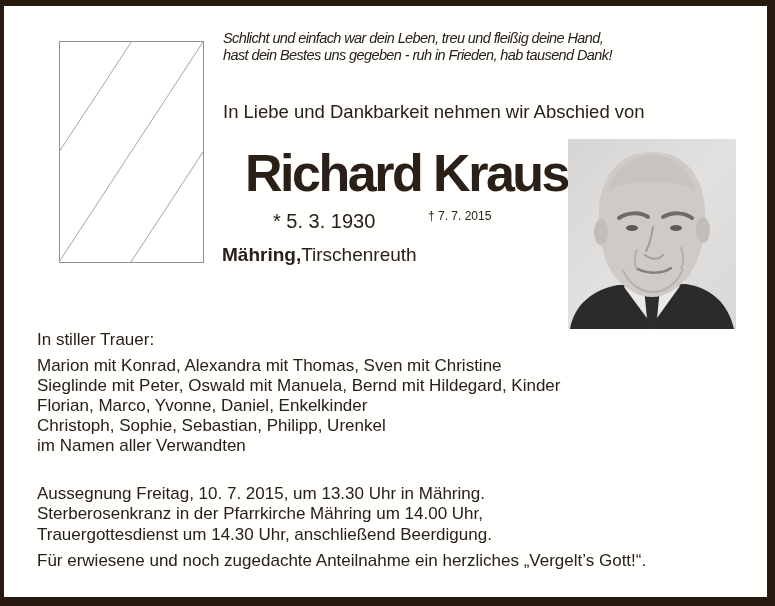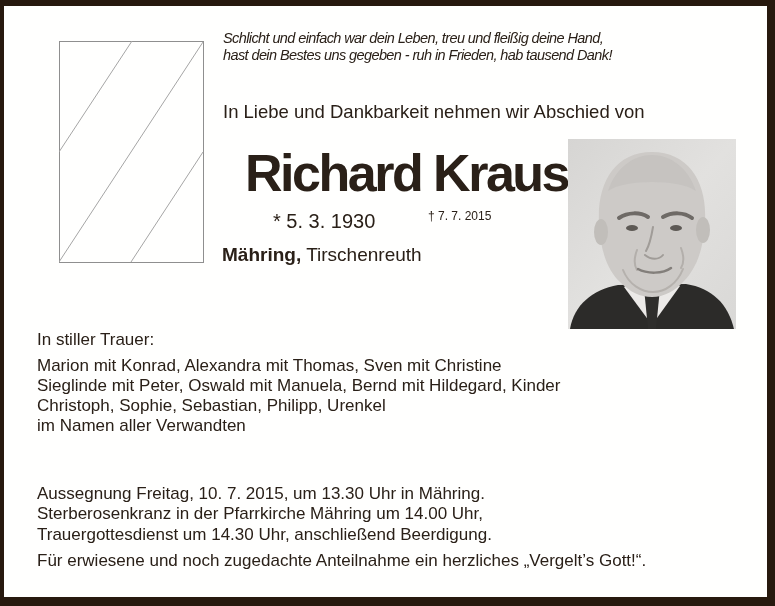--- a/index.html
+++ b/index.html
@@ -35,21 +35,21 @@
     position:absolute; left:216px; top:146px; width:352px; margin:0;
     text-align:right; font-size:52px; font-weight:700;
     letter-spacing:-2.5px; line-height:1.05; white-space:nowrap;
   }
   .birth { position:absolute; left:273px; top:210px; font-size:20px; white-space:nowrap; }
   .death { position:absolute; left:428px; top:209px; font-size:12px; white-space:nowrap; }
   .place {
     position:absolute; left:222px; top:244px; font-size:19px; white-space:nowrap;
   }
   .place .b { font-weight:700; }
-  .place .r { margin-left:5px; }
+  .place .r { }
   .photo {
     position:absolute; left:568px; top:139px; width:168px; height:190px;
     background:#e0dfdd;
   }
   .photo svg { display:block; }
   .mourning-header {
     position:absolute; left:37px; top:330px; font-size:17px; white-space:nowrap;
   }
   .mourners {
     position:absolute; left:37px; top:356px; font-size:17px;
@@ -133,20 +133,21 @@
 
       <path d="M55,131 C61,146 74,153 85,153 C97,153 109,145 115,130" stroke="#b5b1ad" stroke-width="2" fill="none" stroke-linecap="round"></path>
     </svg>
   </div>
 
   <div class="mourning-header">In stiller Trauer:</div>
 
   <div class="mourners">
     <div>Marion mit Konrad, Alexandra mit Thomas, Sven mit Christine</div>
     <div>Sieglinde mit Peter, Oswald mit Manuela, Bernd mit Hildegard, Kinder</div>
+    <div>Florian, Marco, Yvonne, Daniel, Enkelkinder</div>
     <div>Christoph, Sophie, Sebastian, Philipp, Urenkel</div>
     <div>im Namen aller Verwandten</div>
   </div>
 
   <div class="services">
     <div>Aussegnung Freitag, 10. 7. 2015, um 13.30 Uhr in Mähring.</div>
     <div>Sterberosenkranz in der Pfarrkirche Mähring um 14.00 Uhr,</div>
     <div>Trauergottesdienst um 14.30 Uhr, anschließend Beerdigung.</div>
   </div>
 

